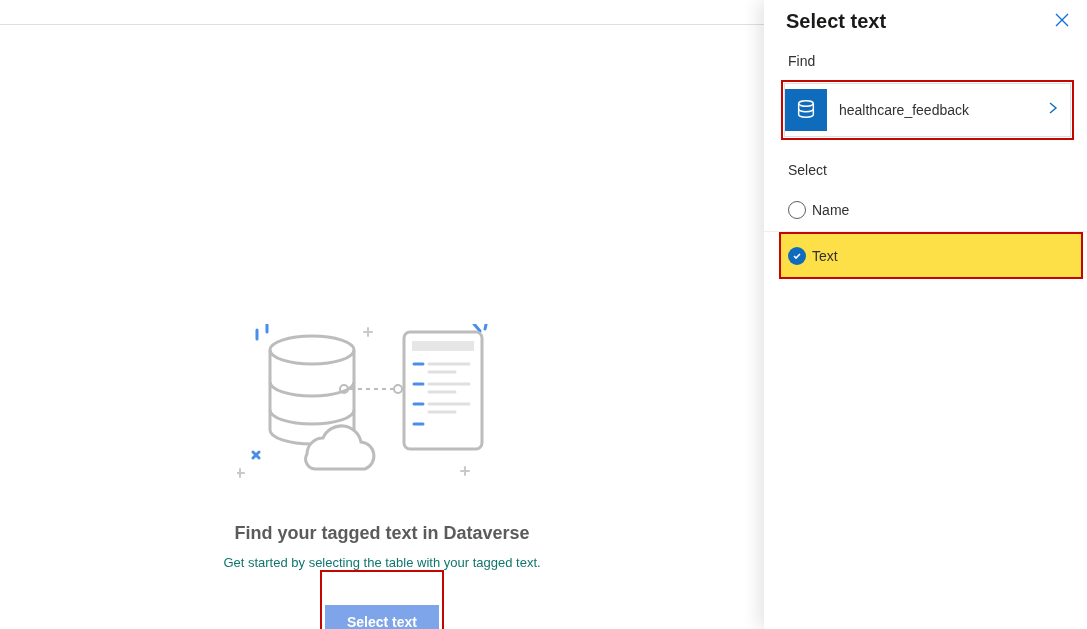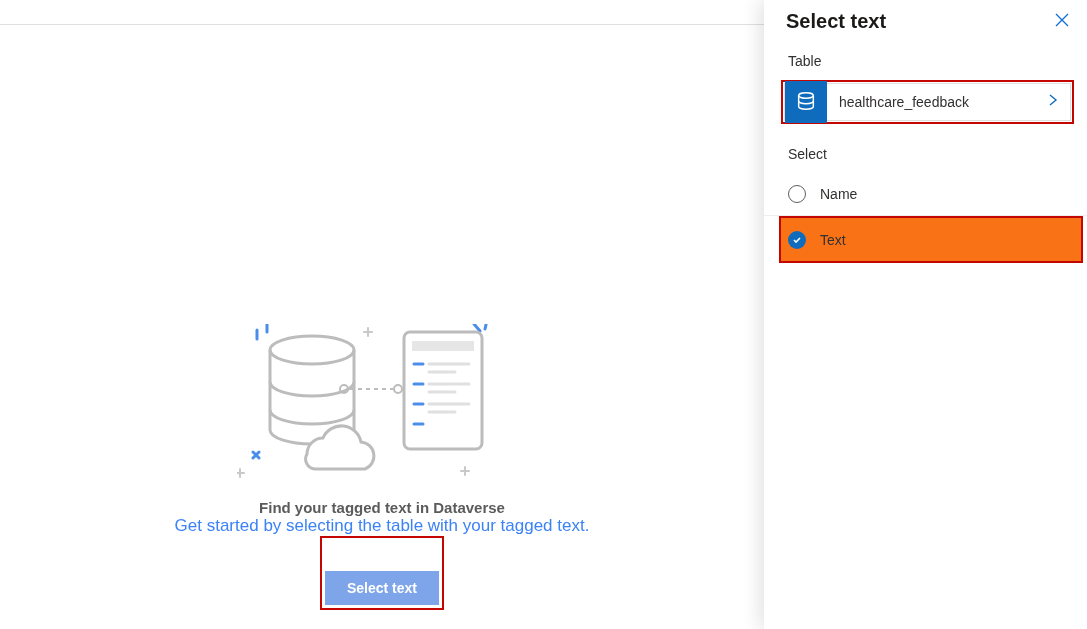--- a/index.html
+++ b/index.html
@@ -29,30 +29,30 @@
     align-items: center;
   }
   .illustration {
     margin-top: 300px;
     display: flex;
     align-items: center;
     gap: 22px;
     position: relative;
   }
   .main-heading {
-    margin-top: 20px;
-    font-size: 15px;
+    margin-top: 44px;
+    font-size: 18px;
     font-weight: 600;
     color: #5b5b5c;
     text-align: center;
   }
   .main-sub {
-    margin-top: 0;
-    font-size: 17px;
-    color: #3b82f6;
+    margin-top: 11px;
+    font-size: 13px;
+    color: #0f766e;
   }
   .primary-btn {
     margin-top: 30px;
     background: #7ea5ea;
     color: #fff;
     border: none;
     font-size: 14px;
     font-weight: 600;
     padding: 9px 22px;
     cursor: pointer;
@@ -95,21 +95,21 @@
   }
 
   .table-row-outline {
     margin: 3px 13px 8px 17px;
     border: 2px solid #c40600;
     padding: 1px;
   }
   .table-row {
     display: flex;
     align-items: center;
-    height: 38px;
+    height: 54px;
     border: 1px solid #e1dfdd;
     cursor: pointer;
     padding-right: 10px;
   }
   .table-icon {
     width: 42px; height: 42px;
     background: #0f6cbd;
     display: flex;
     align-items: center;
     justify-content: center;
@@ -129,24 +129,24 @@
     margin-top: 3px;
   }
   .col-row {
     display: flex;
     align-items: center;
     height: 43px;
     padding-left: 24px;
     font-size: 14px;
     cursor: pointer;
     border-bottom: 1px solid #f0eeee;
-    gap: 14px;
+    gap: 6px;
   }
   .col-row.selected {
-    background: #f97316;
+    background: #fde047;
   }
   .col-row-outline {
     margin: 0 4px 0 15px;
     border: 2px solid #c40600;
   }
   .col-row-outline .col-row {
     padding-left: 7px;
     border-bottom: none;
   }
   .radio-empty {
@@ -236,21 +236,21 @@
 <div class="panel">
   <div class="panel-header">
     <div class="panel-title">Select text</div>
     <div class="close-x">
       <svg width="18" height="18" viewBox="0 0 18 18">
           <path d="M3 3 L15 15 M15 3 L3 15" stroke="currentColor" stroke-width="1.4" fill="none"></path>
         </svg>
     </div>
   </div>
 
-  <div class="section-label">Table</div>
+  <div class="section-label">Find</div>
 
   <div class="table-row-outline">
     <div class="table-row">
       <div class="table-icon">
         <svg width="22" height="22" viewBox="0 0 24 24" fill="none" stroke="currentColor" stroke-width="1.6">
           <ellipse cx="12" cy="5" rx="8" ry="3"></ellipse>
           <path d="M4 5v6c0 1.66 3.58 3 8 3s8-1.34 8-3V5"></path>
           <path d="M4 11v6c0 1.66 3.58 3 8 3s8-1.34 8-3v-6"></path>
         </svg>
       </div>

